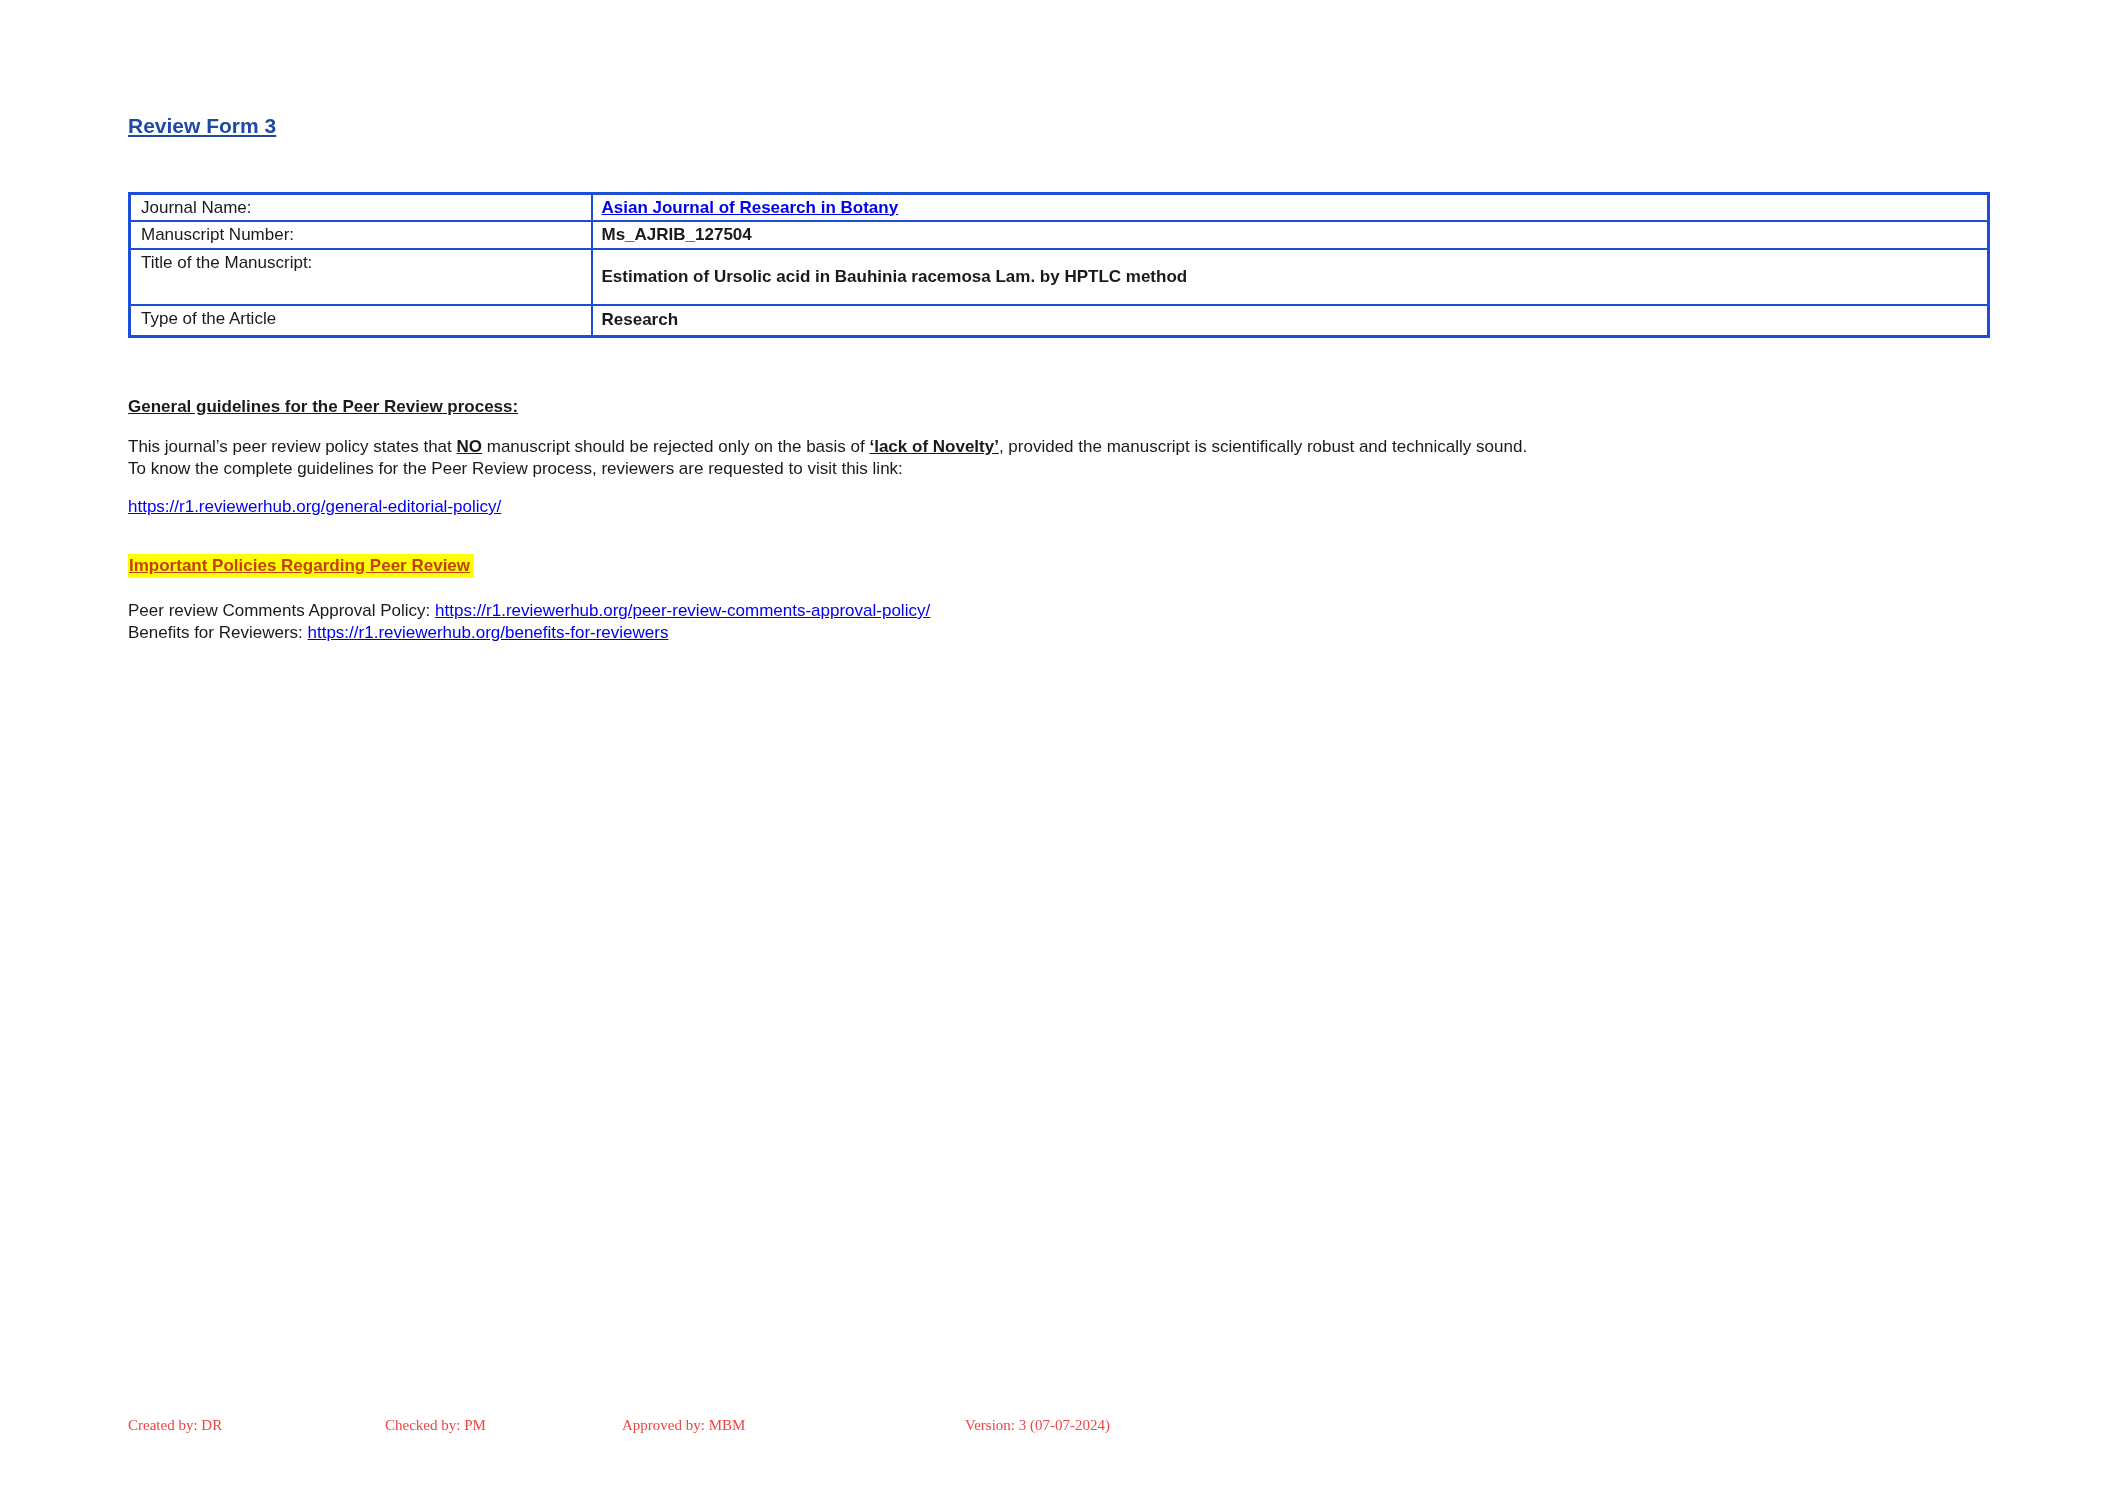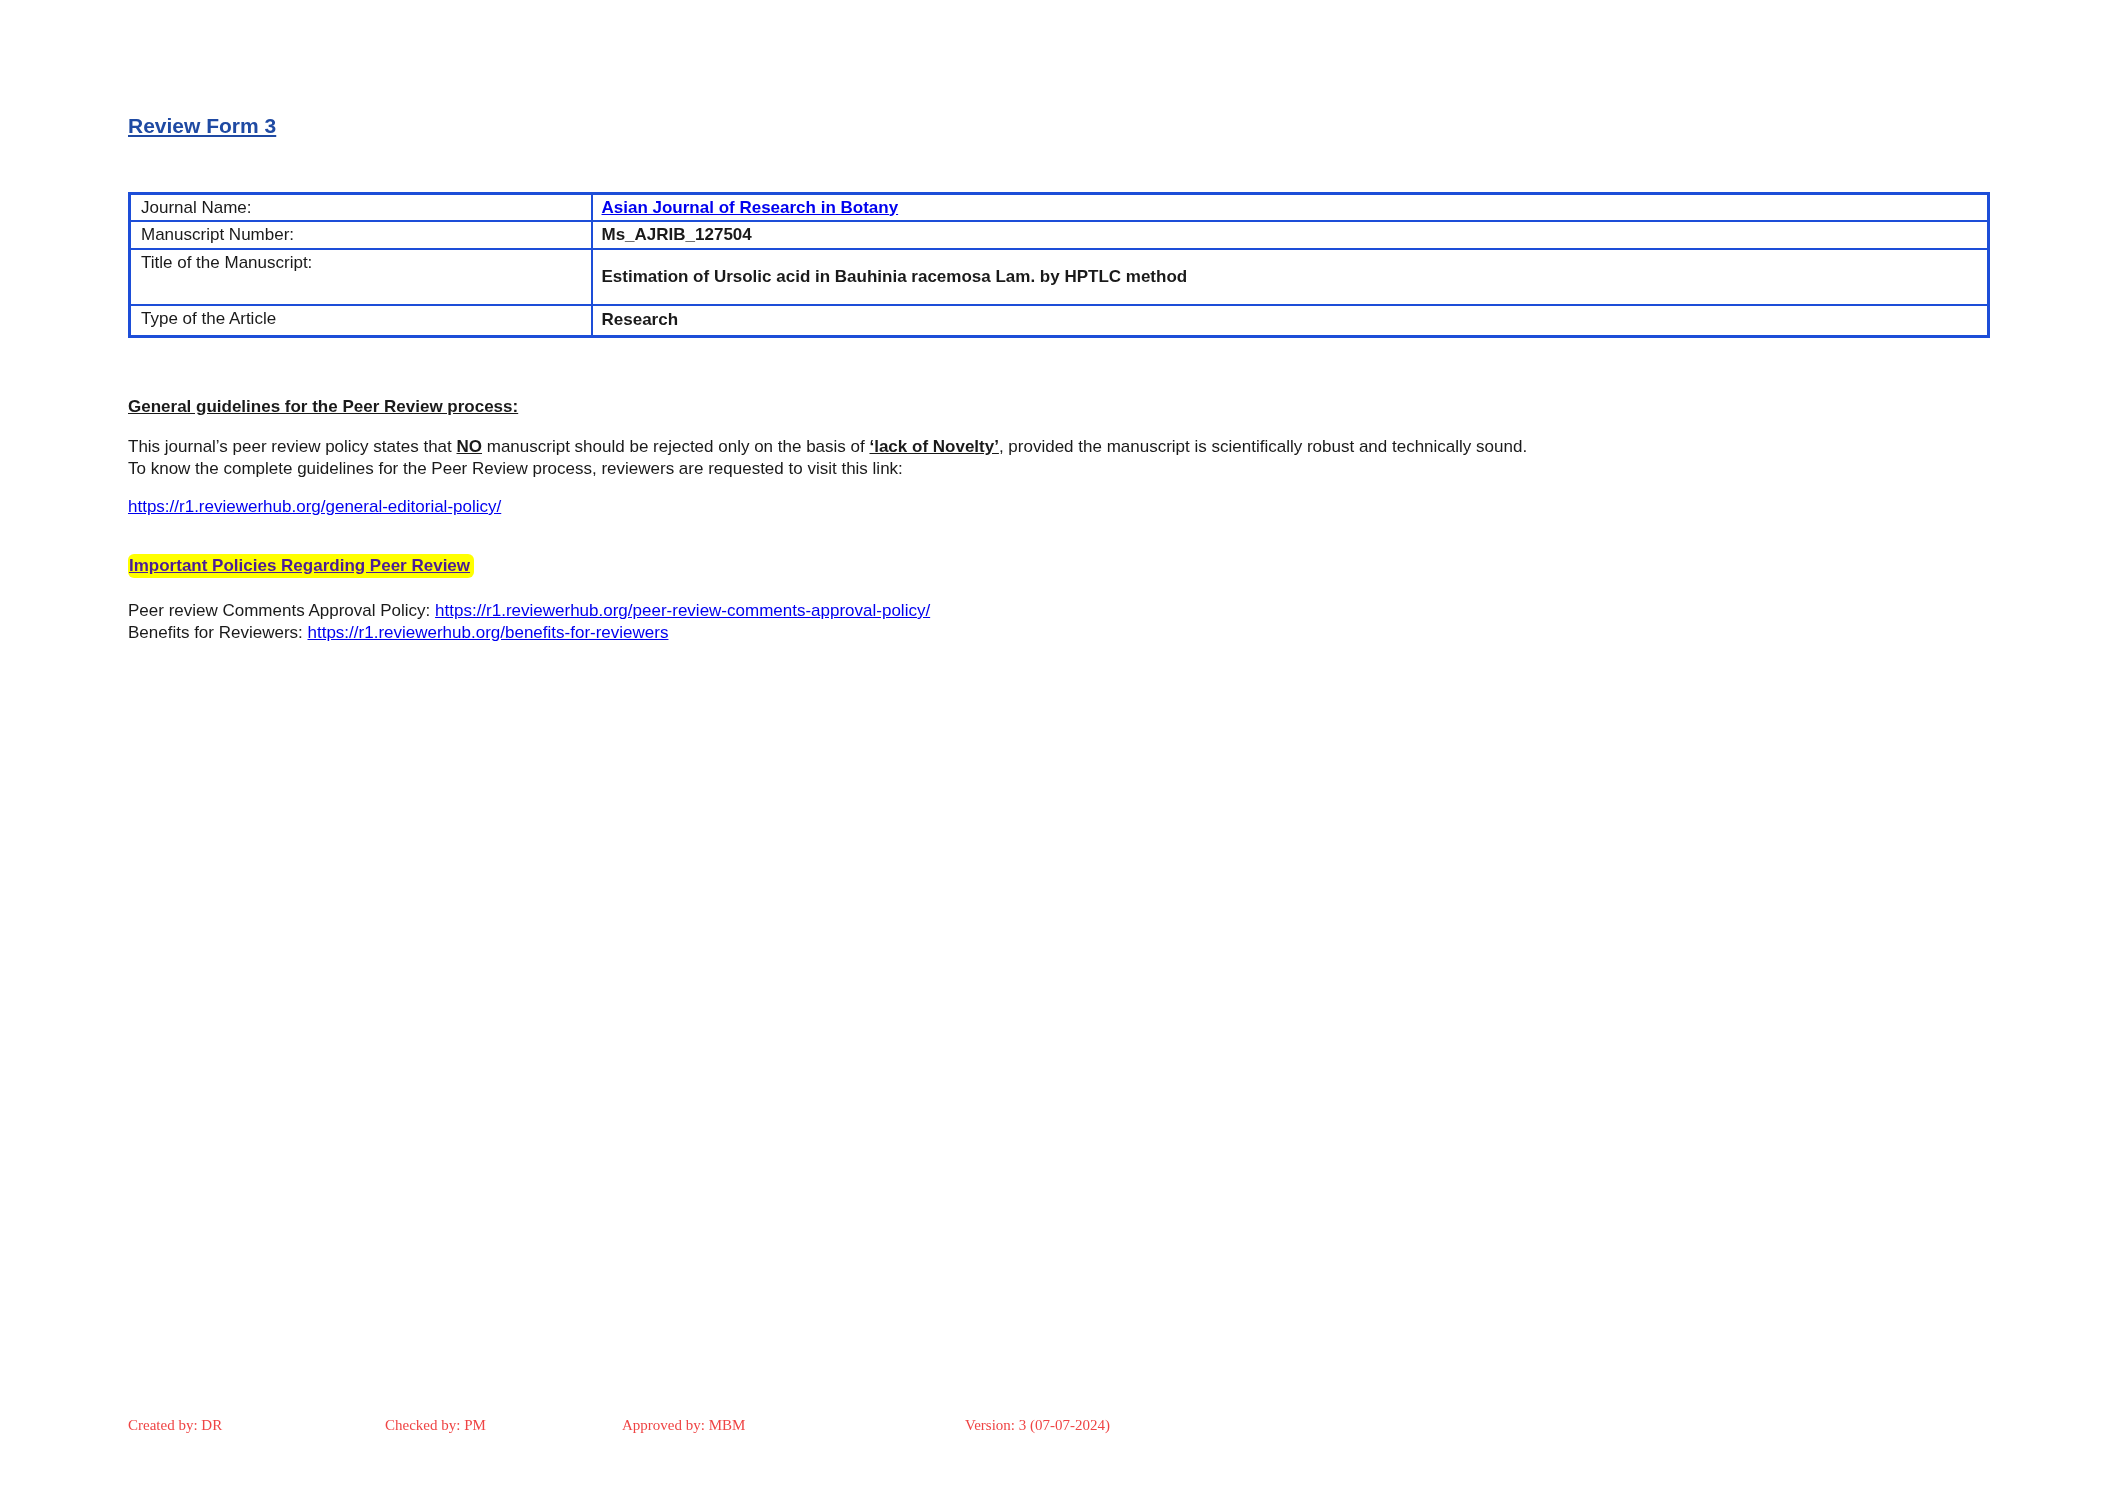--- a/index.html
+++ b/index.html
@@ -81,25 +81,24 @@
     left: 128px; top: 497px;
     font-size: 17px;
   }
 
   .highlight-heading {
     position: absolute;
     left: 128px; top: 554px;
     font-size: 17px;
     font-weight: 700;
     text-decoration: underline;
-    color: #4c1d95;
+    color: #c2410c;
     background: #FFFF00;
     padding: 2px 4px 2px 1px;
     display: inline-block;
-    border-radius: 6px;
   }
 
   .policy-lines {
     position: absolute;
     left: 128px; top: 600px;
     font-size: 17px;
     line-height: 22px;
   }
 
   .footer {

